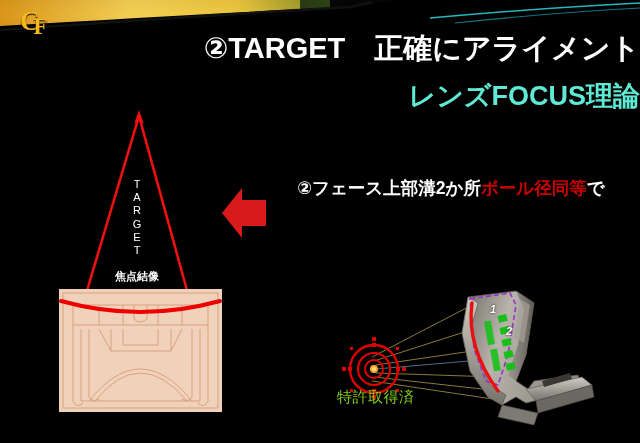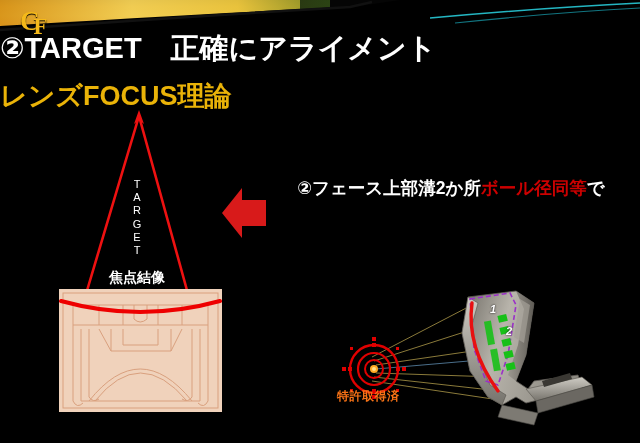--- a/index.html
+++ b/index.html
@@ -43,34 +43,34 @@
     text-shadow: 0 1px 1px #000;
   }
   .logo .c-glyph { font-size: 27px; }
   .logo .f-glyph { font-size: 23px; position: relative; top: 4px; left: -3px; }
 
   
   .title-1 {
     position: absolute;
     left: 0; top: 29px;
     width: 640px;
-    text-align: left;
+    text-align: right;
     color: #ffffff;
     font-size: 29px;
     font-weight: bold;
     letter-spacing: 0px;
     white-space: pre;
     text-shadow: 0 0 3px rgba(0,0,0,.9);
   }
   .title-2 {
     position: absolute;
     left: 0; top: 78px;
     width: 640px;
-    text-align: left;
-    color: #eab308;
+    text-align: right;
+    color: #5eead4;
     font-size: 27px;
     font-weight: bold;
     white-space: pre;
   }
 
   
   .focus-area {
     position: absolute;
     left: 55px;
     top: 108px;
@@ -93,21 +93,21 @@
   }
   .target-vert span { display: block; }
 
   .focus-caption {
     position: absolute;
     left: 26px;
     top: 161px;
     width: 112px;
     text-align: center;
     color: #ffffff;
-    font-size: 14px;
+    font-size: 11px;
     font-weight: bold;
   }
 
   
   .face-panel {
     position: absolute;
     left: 4px;
     top: 181px;
     width: 163px;
     height: 123px;
@@ -145,23 +145,23 @@
     top: 285px;
     width: 320px;
     height: 158px;
   }
   .render-svg { position: absolute; left: 0; top: 0; }
 
   .patent-label {
     position: absolute;
     left: 17px;
     top: 103px;
-    color: #f97316;
-    font-size: 12px;
-    font-weight: bold;
+    color: #84cc16;
+    font-size: 15px;
+    font-weight: normal;
     letter-spacing: 0.5px;
   }
 
   .num-badge {
     position: absolute;
     color: #ffffff;
     font-size: 11px;
     font-weight: bold;
     font-style: italic;
     text-shadow: 0 0 2px #000;

